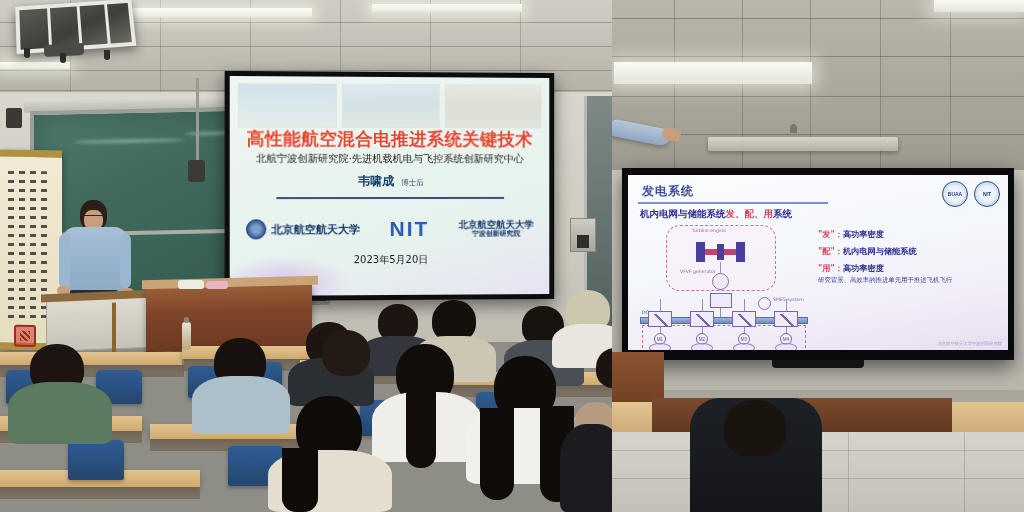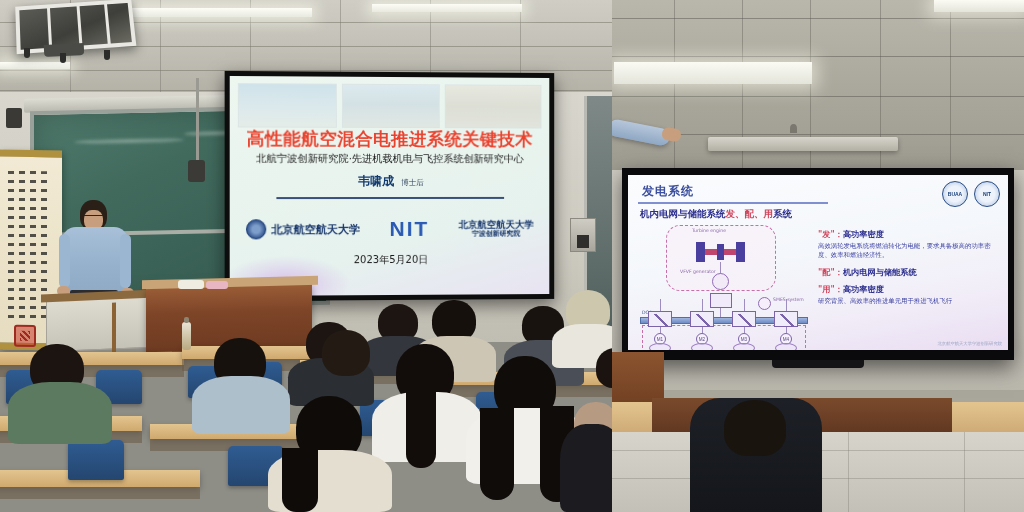--- a/index.html
+++ b/index.html
@@ -610,21 +610,20 @@
             <div class="wirev" style="left:146px;top:18px;height:6px;"></div>
             <div class="mtr" style="left:140px;top:24px;">M4</div>
             <div class="prop" style="left:135px;top:34px;"></div>
           </div>
         </div>
 
         <div class="s2-text">
           <div class="s2-h">
             <span class="q">"发"：</span><span class="t">高功率密度</span>
           </div>
-          <div class="s2-p">高效涡轮发电系统将燃油转化为电能，要求具备极高的功率密度、效率和燃油经济性。</div>
 
           <div class="s2-h">
             <span class="q">"配"：</span><span class="t">机内电网与储能系统</span>
           </div>
 
           <div class="s2-h">
             <span class="q">"用"：</span><span class="t">高功率密度</span>
           </div>
           <div class="s2-p">研究背景、高效率的推进单元用于推进飞机飞行</div>
         </div>

